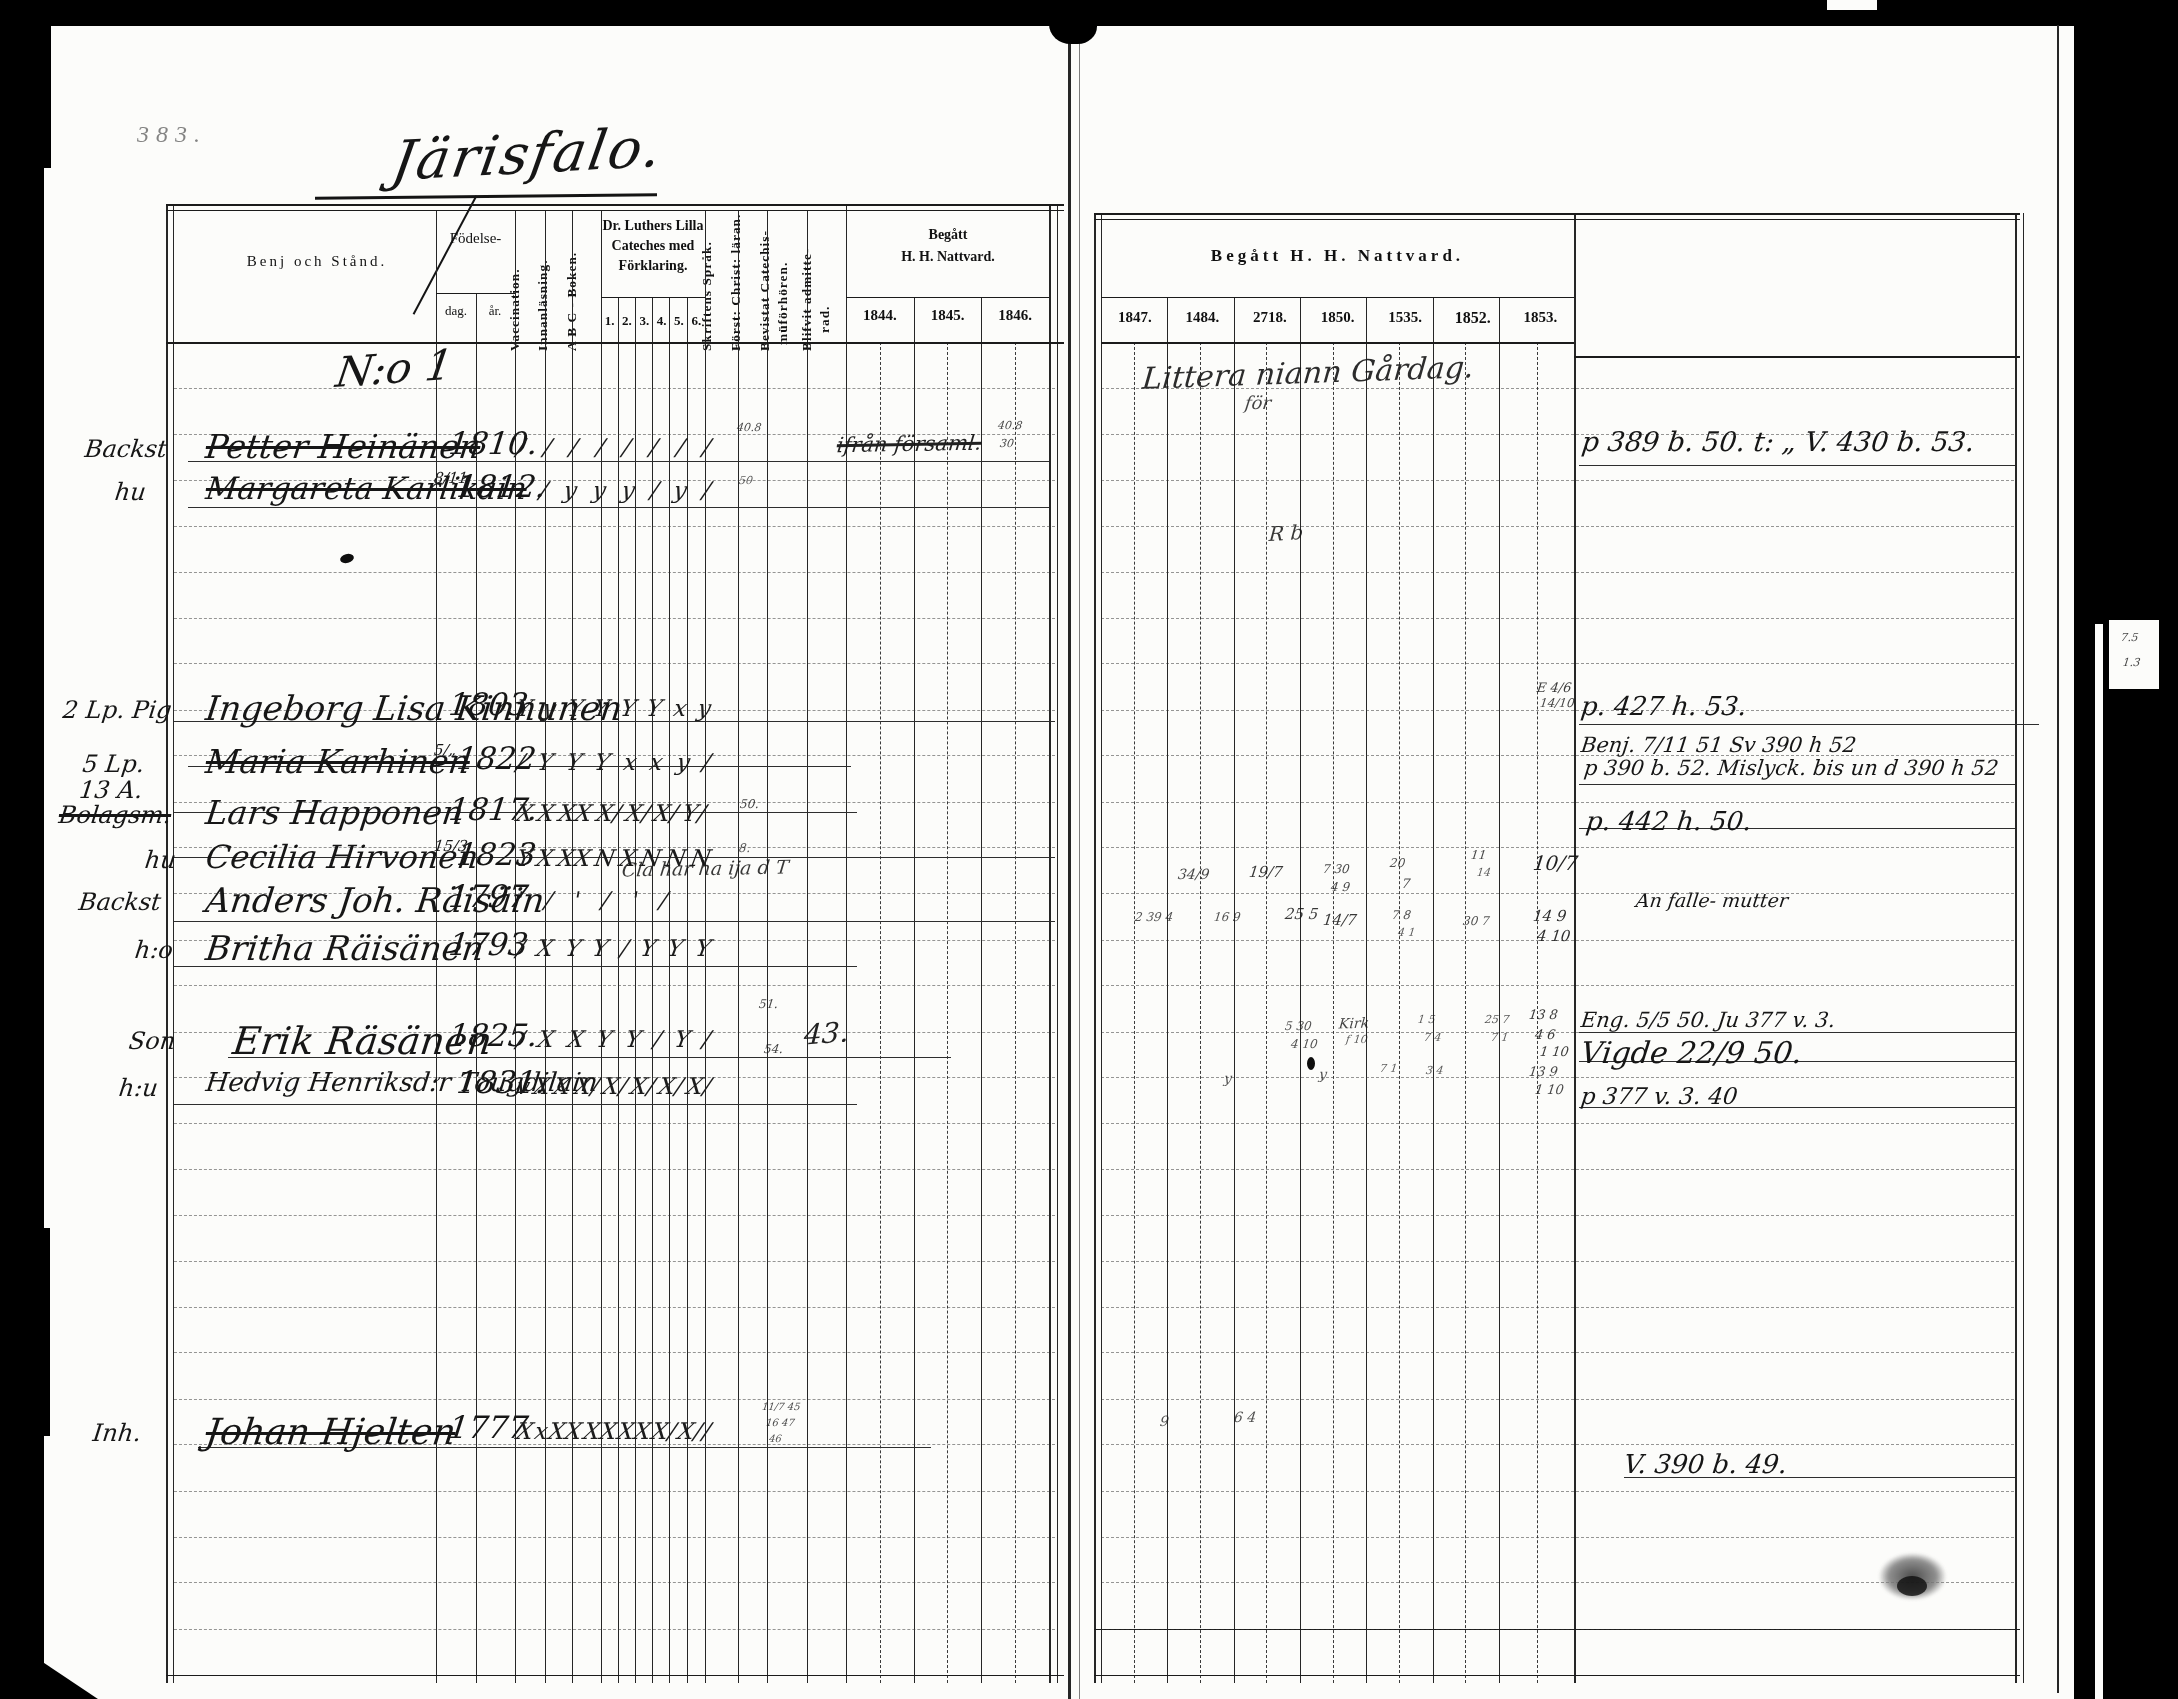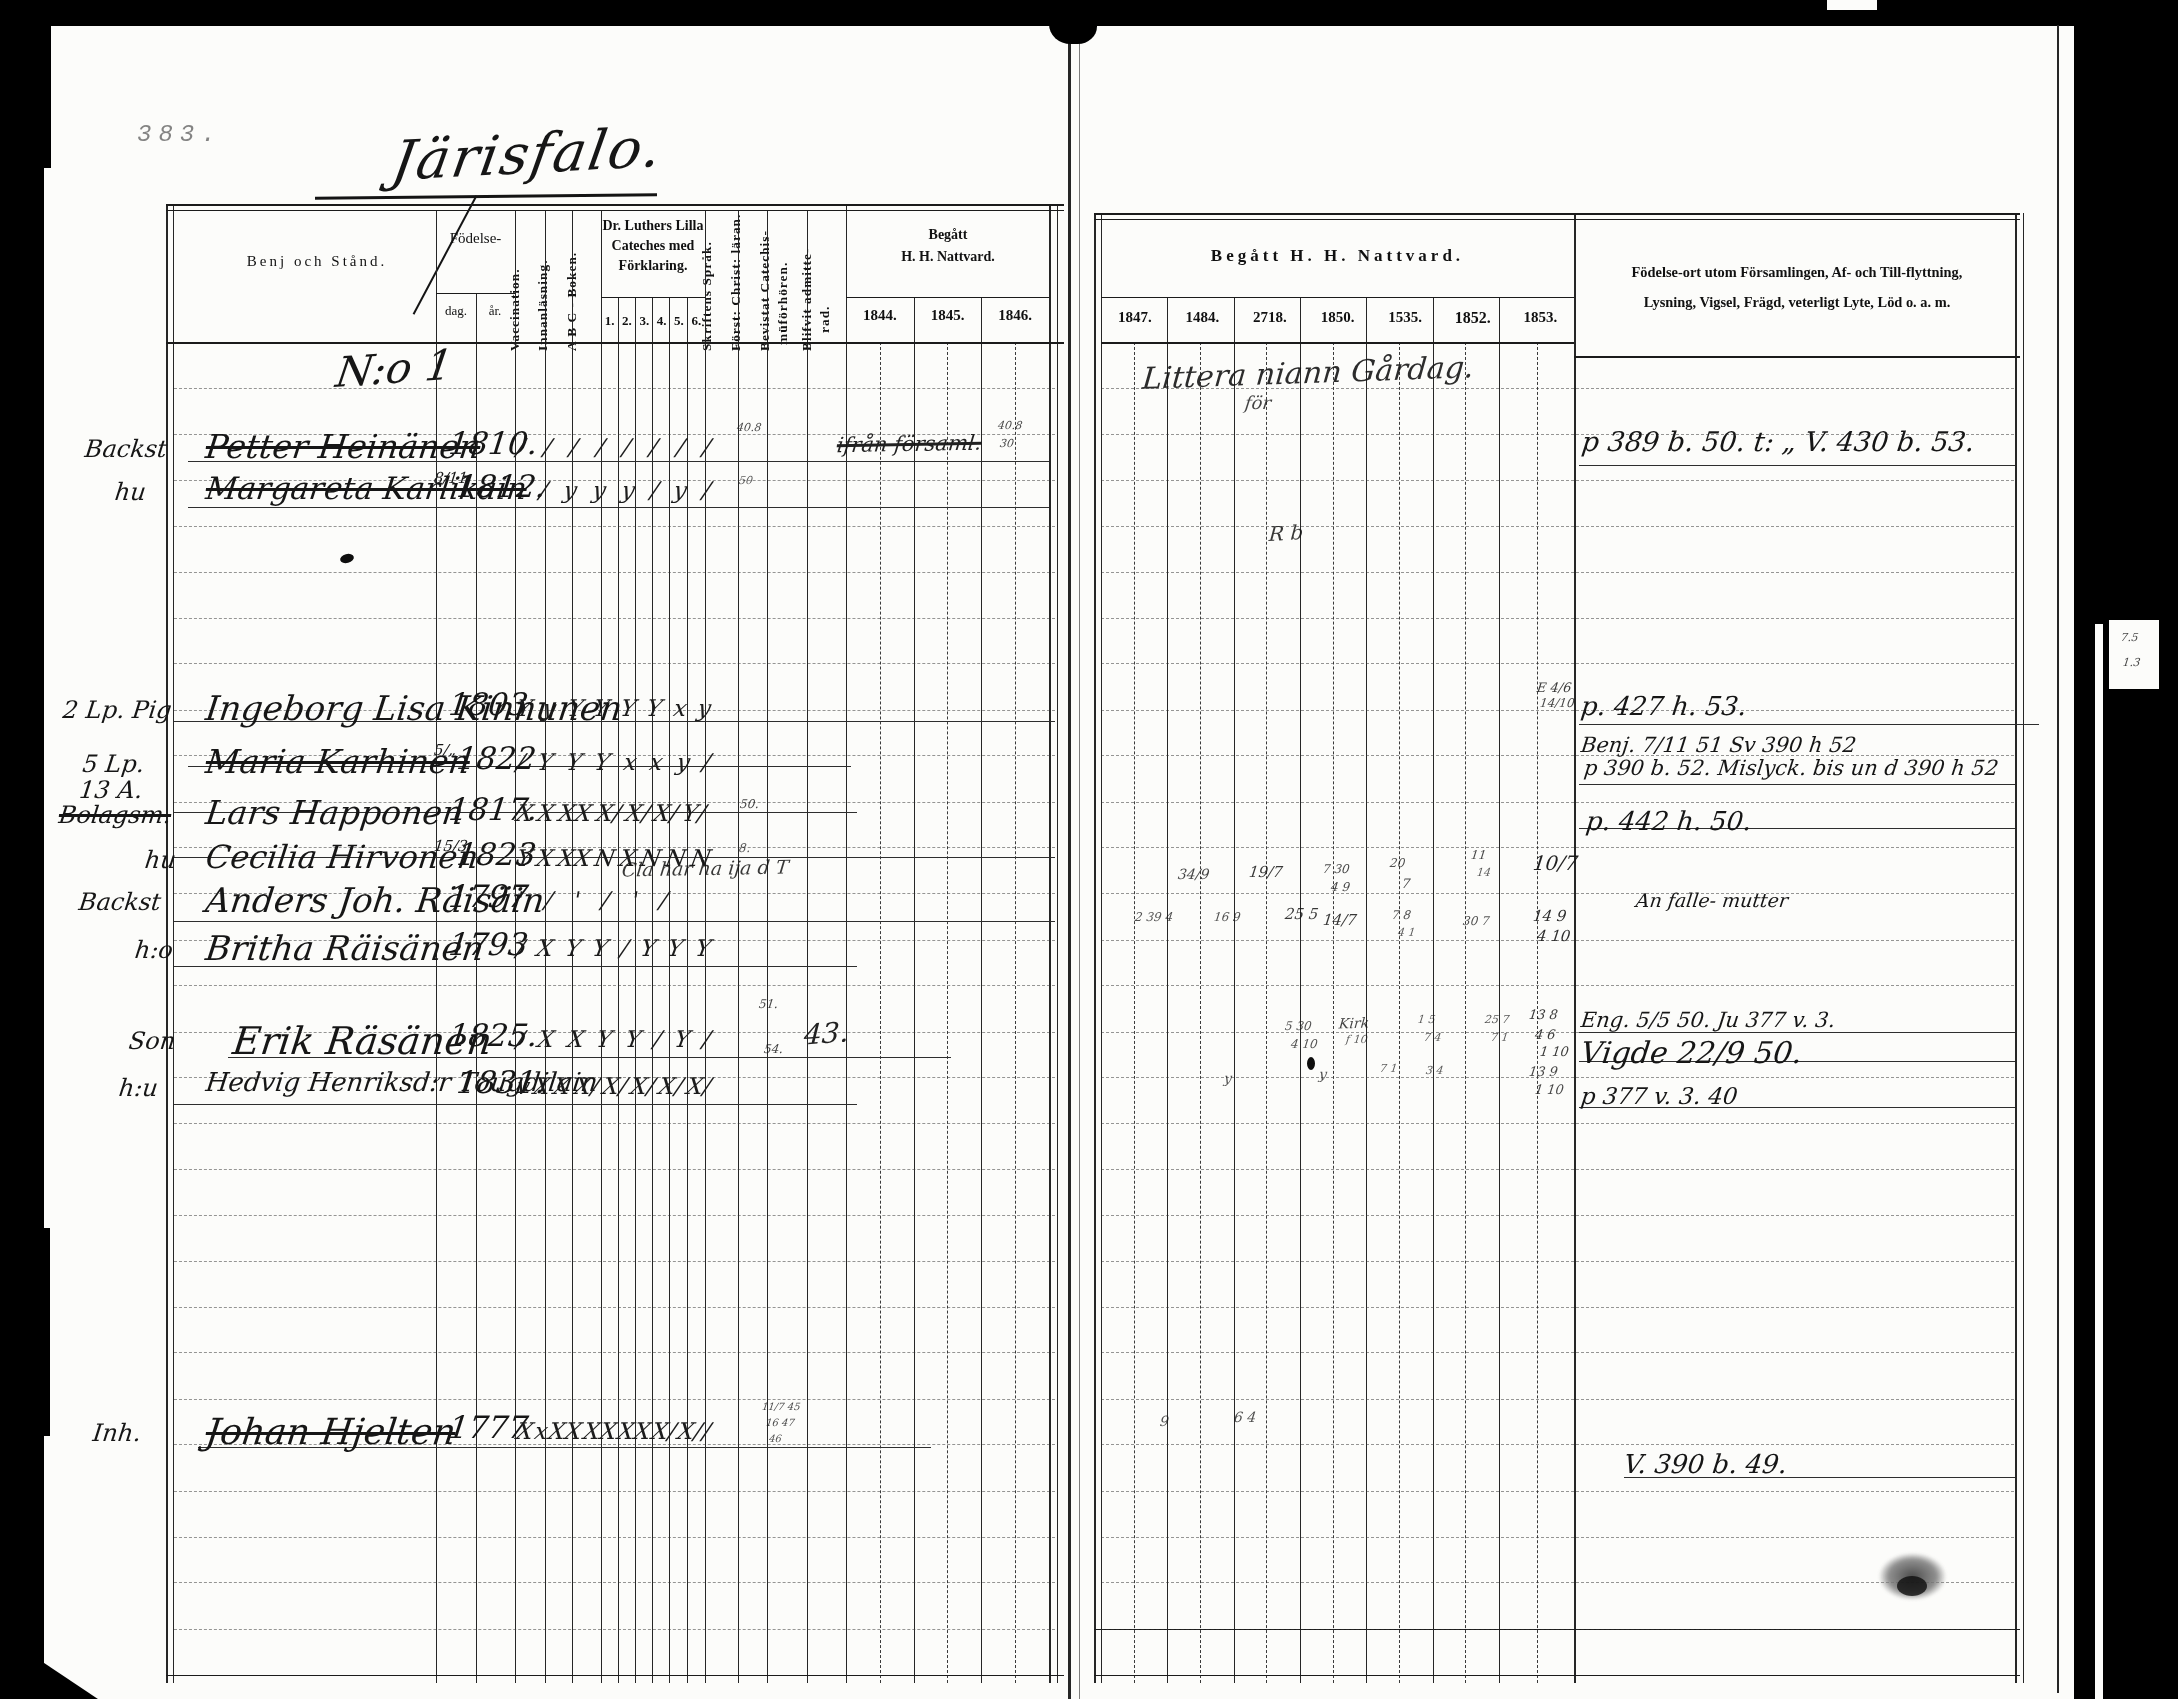--- a/index.html
+++ b/index.html
@@ -13,21 +13,21 @@
   .hl{position:absolute;height:1px;background:#1b1b1b;}
   .hl.row{background:none;border-top:1px dashed rgba(45,45,45,.5);}
   .hl.dark{background:#2e2e2e;}
   .print{font-family:"Liberation Serif","DejaVu Serif",serif;color:#111;}
   .vlabel{position:absolute;transform:rotate(-90deg);transform-origin:left bottom;
           white-space:nowrap;font-weight:bold;font-size:13.4px;letter-spacing:1px;color:#111;}
   .hw{position:absolute;font-family:"DejaVu Serif",serif;font-style:italic;color:#161616;
       transform:skewX(-7deg);white-space:nowrap;line-height:1;}
   .struck{text-decoration:line-through;text-decoration-thickness:2.5px;}
   .title{font-size:55px;transform:skewX(-12deg) rotate(-3deg);letter-spacing:2px;}
-  .pagenum{position:absolute;font-family:Liberation Mono, monospace;font-style:italic;
+  .pagenum{position:absolute;font-family:Liberation Serif, serif;font-style:italic;
            color:#222;opacity:.55;font-size:24px;letter-spacing:7px;}
   .entry{position:absolute;left:0;width:2178px;height:0;}
   .marksrow{position:absolute;display:flex;justify-content:space-between;}
   .tick{font-family:"DejaVu Serif",serif;font-style:italic;font-size:23px;color:#1c1c1c;
         transform:skewX(-10deg);}
   .smudge{position:absolute;border-radius:50%;
           background:radial-gradient(closest-side,#2f2f2f,#7d7d7d 55%,rgba(200,200,200,0) 78%);
           filter:blur(1.5px);opacity:.85;}
   .blot{position:absolute;background:#0e0e0e;border-radius:50%;}
   .stroke{position:absolute;background:#141414;}
@@ -103,24 +103,20 @@
   <div class="print" style="position:absolute;left:1101px;top:246px;width:473px;text-align:center;font-size:17px;font-weight:bold;letter-spacing:4px">Begått H. H. Nattvard.</div>
   <div id="rightyears" style="position:absolute;left:1101px;top:309px;width:473px;display:flex">
       <div class="print" style="flex:1;text-align:center;font-weight:bold;font-size:15px">1847.</div>
       <div class="print" style="flex:1;text-align:center;font-weight:bold;font-size:15px">1484.</div>
       <div class="print" style="flex:1;text-align:center;font-weight:bold;font-size:15px">2718.</div>
       <div class="print" style="flex:1;text-align:center;font-weight:bold;font-size:15px">1850.</div>
       <div class="print" style="flex:1;text-align:center;font-weight:bold;font-size:15px">1535.</div>
       <div class="print" style="flex:1;text-align:center;font-weight:bold;font-size:16px">1852.</div>
       <div class="print" style="flex:1;text-align:center;font-weight:bold;font-size:15px">1853.</div>
     </div>
-  <div class="print" style="position:absolute;left:1582px;top:257px;width:430px;text-align:center;font-size:14.4px;font-weight:bold;line-height:30px">
-    <div>Födelse-ort utom Församlingen, Af- och Till-flyttning,</div>
-    <div>Lysning, Vigsel, Frägd, veterligt Lyte, Löd o. a. m.</div>
-  </div>
 
   <div id="grid">
       <div class="vl" style="left:166px;top:204px;height:1479px;width:2px;"></div>
       <div class="vl" style="left:173px;top:204px;height:1479px;width:1px;"></div>
       <div class="vl" style="left:436px;top:210px;height:1473px;width:1px;"></div>
       <div class="vl" style="left:476px;top:293px;height:1390px;width:1px;"></div>
       <div class="vl" style="left:515px;top:210px;height:1473px;width:1px;"></div>
       <div class="vl" style="left:545px;top:210px;height:1473px;width:1px;"></div>
       <div class="vl" style="left:572px;top:210px;height:1473px;width:1px;"></div>
       <div class="vl" style="left:601px;top:210px;height:1473px;width:1px;"></div>

